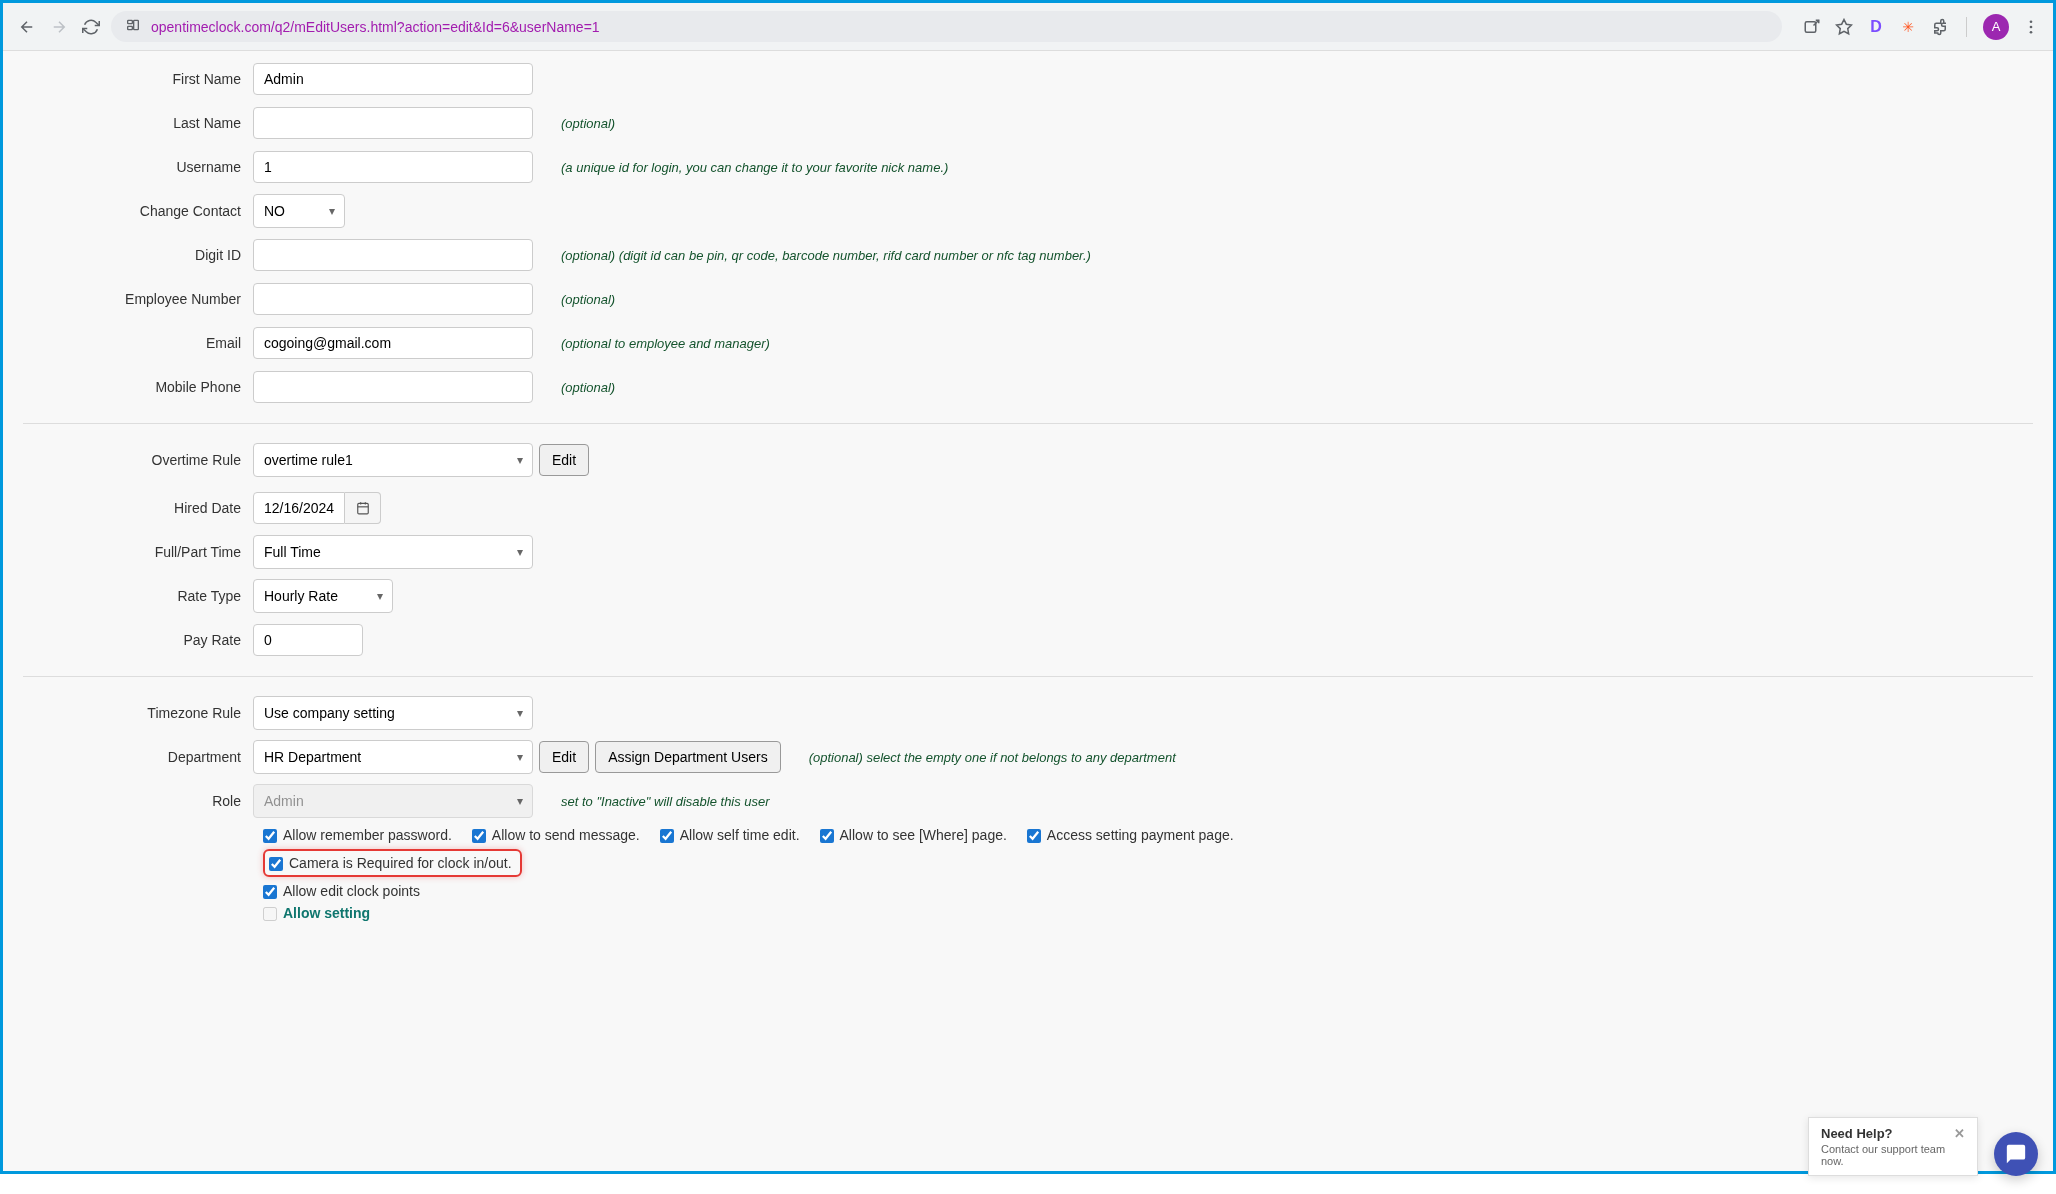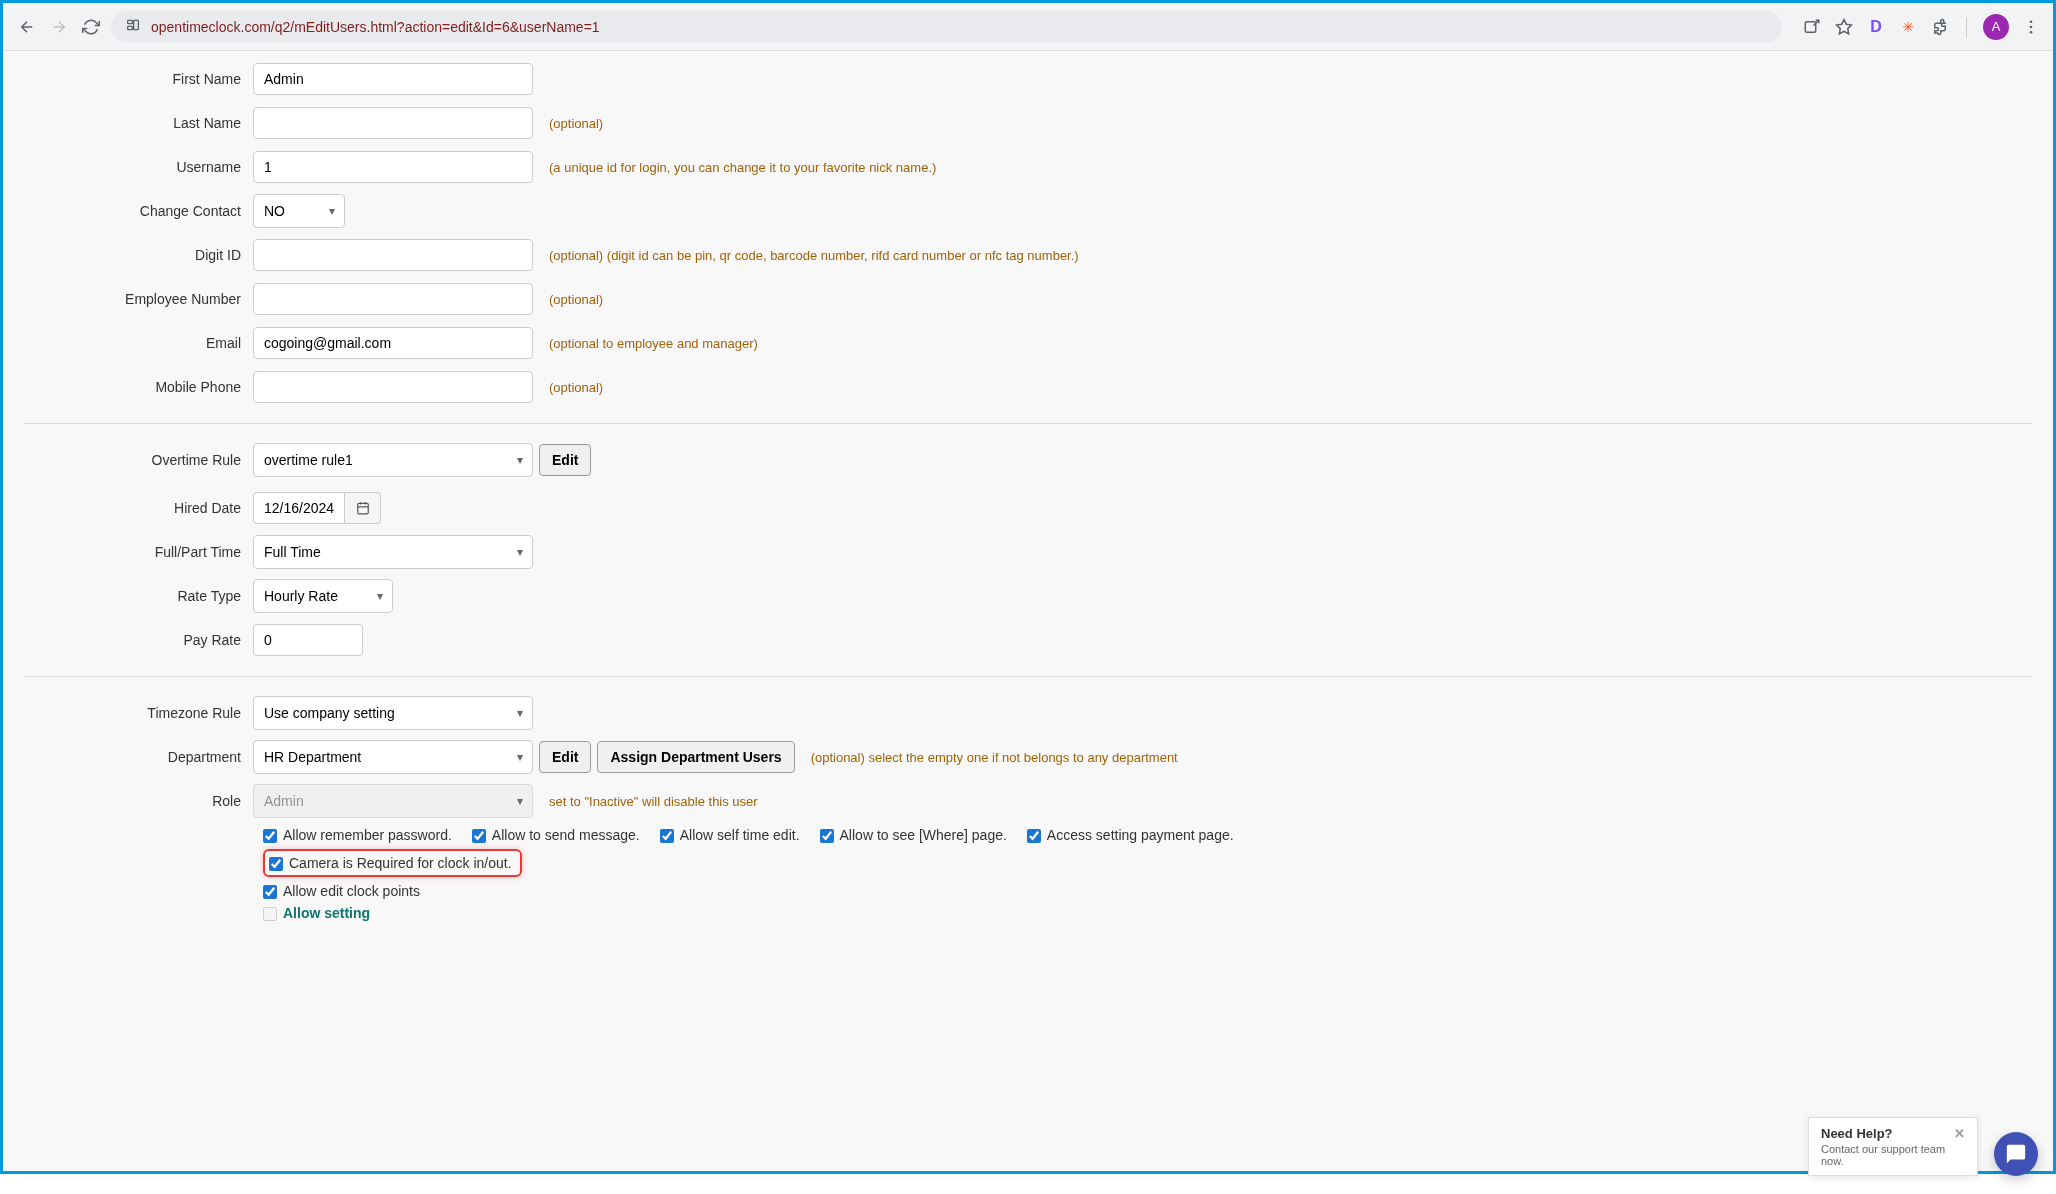--- a/index.html
+++ b/index.html
@@ -1,33 +1,33 @@
 <!DOCTYPE html>
 <html><head>
 <meta charset="utf-8">
 <style>
 * { box-sizing: border-box; margin: 0; padding: 0; }
 body { font-family: -apple-system, BlinkMacSystemFont, "Segoe UI", Arial, sans-serif; font-size: 14px; color: #333; background: #fff; border: 3px solid #0099dd; }
 .browser-bar { display: flex; align-items: center; padding: 8px 12px; background: #f1f3f4; border-bottom: 1px solid #ddd; gap: 8px; }
 .nav-icon { width: 24px; height: 24px; display: flex; align-items: center; justify-content: center; cursor: pointer; color: #5f6368; }
 .nav-icon.disabled { color: #bdc1c6; }
-.url-bar { flex: 1; display: flex; align-items: center; background: #e8eaed; border-radius: 20px; padding: 6px 14px; font-size: 14px; color: #7f1d1d; gap: 10px; }
+.url-bar { flex: 1; display: flex; align-items: center; background: #e8eaed; border-radius: 20px; padding: 6px 14px; font-size: 14px; color: #a21caf; gap: 10px; }
 .url-icons-right { display: flex; align-items: center; gap: 12px; margin-left: 12px; }
 .ext-icon { width: 20px; height: 20px; display: flex; align-items: center; justify-content: center; }
 .avatar { width: 26px; height: 26px; border-radius: 50%; background: #9c27b0; color: #fff; display: flex; align-items: center; justify-content: center; font-size: 13px; }
 .content { background: #f8f8f8; padding: 10px 20px 20px 20px; min-height: 1120px; }
 .form-row { display: flex; align-items: center; margin-bottom: 8px; min-height: 36px; }
 .form-label { width: 230px; text-align: right; padding-right: 12px; font-size: 14px; color: #333; }
 .form-input { width: 280px; height: 32px; border: 1px solid #ccc; border-radius: 4px; padding: 0 10px; font-size: 14px; background: #fff; }
 .form-select { height: 34px; border: 1px solid #ccc; border-radius: 4px; padding: 0 28px 0 10px; font-size: 14px; background: #fff; appearance: none; position: relative; }
 .select-wrap { position: relative; display: inline-block; }
 .select-wrap::after { content: '▾'; position: absolute; right: 10px; top: 50%; transform: translateY(-50%); color: #666; pointer-events: none; font-size: 12px; }
-.hint { color: #a16207; margin-left: 16px; font-size: 13px; }
+.hint { font-style: italic; color: #14532d; margin-left: 28px; font-size: 13px; }
 .section-divider { border: none; border-top: 1px solid #ddd; margin: 18px 0; }
-.btn { height: 32px; border: 1px solid #999; border-radius: 4px; background: #f0f0f0; padding: 0 12px; font-size: 14px; cursor: pointer; margin-left: 6px; font-weight: bold; }
+.btn { height: 32px; border: 1px solid #999; border-radius: 4px; background: #f0f0f0; padding: 0 12px; font-size: 14px; cursor: pointer; margin-left: 6px; }
 .date-wrap { display: flex; }
 .date-input { width: 92px; height: 32px; border: 1px solid #ccc; border-radius: 4px 0 0 4px; padding: 0 10px; font-size: 14px; }
 .date-icon { width: 36px; height: 32px; border: 1px solid #ccc; border-left: none; border-radius: 0 4px 4px 0; background: #f5f5f5; display: flex; align-items: center; justify-content: center; cursor: pointer; }
 .checkbox-row { display: flex; align-items: center; flex-wrap: wrap; gap: 20px; margin-left: 240px; margin-top: 8px; }
 .checkbox-item { display: flex; align-items: flex-end; gap: 6px; }
 .checkbox-item input[type="checkbox"] { width: 14px; height: 14px; accent-color: #1976d2; }
 .highlighted-box { border: 2.5px solid #e53935; border-radius: 6px; padding: 4px 8px 4px 4px; display: inline-flex; align-items: center; gap: 6px; box-shadow: 0 0 6px rgba(229,57,53,0.3); }
 .help-widget { position: fixed; bottom: 18px; right: 78px; background: #fff; border: 1px solid #ddd; padding: 8px 12px; box-shadow: 0 2px 8px rgba(0,0,0,0.1); width: 170px; }
 .help-widget .title { font-weight: bold; font-size: 13px; display: flex; justify-content: space-between; }
 .help-widget .sub { font-size: 11px; color: #666; margin-top: 2px; }

